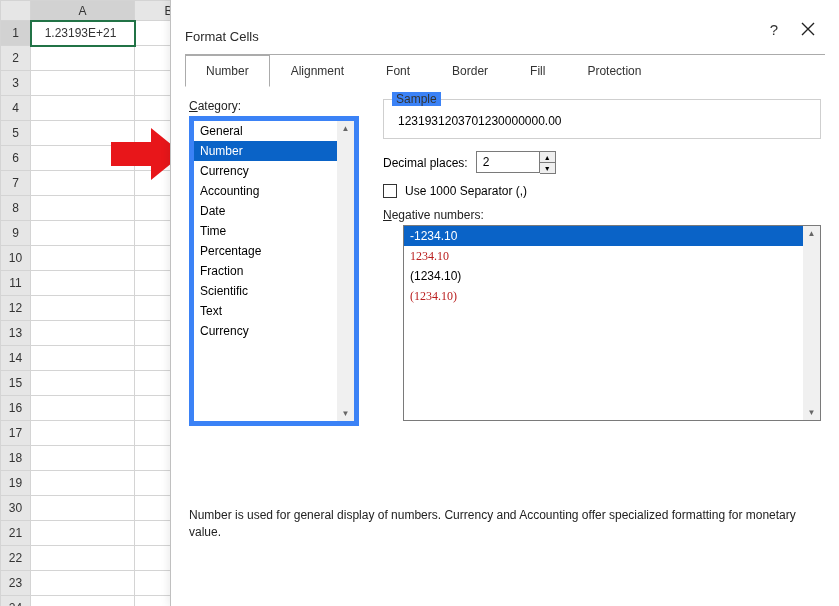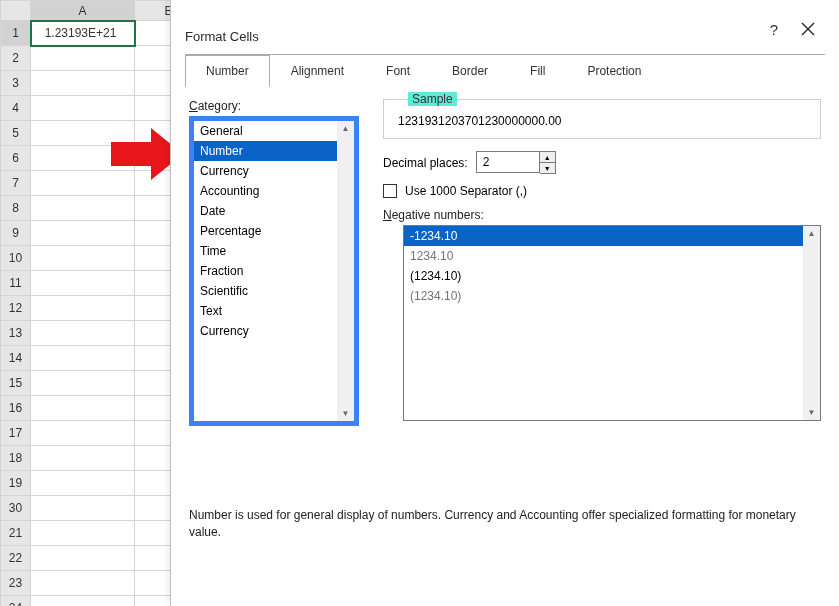--- a/index.html
+++ b/index.html
@@ -44,36 +44,36 @@
   .left-col { position: absolute; top: 12px; left: 18px; width: 170px; }
   .listbox { border: 5px solid #3b82f6; width: 170px; height: 310px; overflow: hidden; position: relative; background:#fff; }
   .listbox .item { padding: 2px 6px; cursor: pointer; line-height: 16px; }
   .listbox .item.selected { background: #0a63c7; color: #fff; }
   .listbox .scroll { position: absolute; right: 0; top: 0; width: 17px; height: 100%; background: #f0f0f0; display:flex; flex-direction:column; justify-content:space-between; align-items:center; }
   .listbox .scroll .arr { font-size:8px; color:#666; padding:3px 0; }
   
   .right-col { position: absolute; top: 12px; left: 212px; right: 18px; }
   
   .sample-group { border: 1px solid #cfcfcf; padding: 14px 12px 10px; position: relative; margin-bottom: 12px; }
-  .sample-group .legend { position: absolute; top: -8px; left: 24px; background: #5eead4; padding: 0 4px; color:#333; }
+  .sample-group .legend { position: absolute; top: -8px; left: 8px; background: #3b82f6; padding: 0 4px; color:#333; }
   .sample-val { padding-left: 2px; }
   
   .row { display: flex; align-items: center; gap: 8px; margin-bottom: 10px; }
   .spinner { display:flex; }
   .spinner input { width: 64px; height: 22px; border: 1px solid #7a7a7a; padding: 0 6px; }
   .spinner .btns { display:flex; flex-direction:column; border:1px solid #7a7a7a; border-left:none; width:16px; }
   .spinner .btns div { height:10px; display:flex; align-items:center; justify-content:center; font-size:7px; cursor:pointer; background:#efefef; }
   .spinner .btns div:first-child { border-bottom:1px solid #7a7a7a; height:11px; }
   
   .checkbox { width: 14px; height: 14px; border: 1px solid #333; display:inline-block; }
   
   .neg-list { border: 1px solid #7a7a7a; height: 196px; position: relative; background:#fff;margin-left:20px; }
   .neg-list .item { padding: 2px 6px; cursor: pointer; line-height:16px; }
   .neg-list .item.selected { background: #0a63c7; color: #fff; }
-  .neg-list .item.red { color: #737373; }
+  .neg-list .item.red { color: #b91c1c; font-family: Liberation Serif, serif; }
   .neg-list .scroll { position: absolute; right: 0; top: 0; width: 17px; height: 100%; background: #f0f0f0; display:flex; flex-direction:column; justify-content:space-between; align-items:center; }
   .neg-list .scroll .arr { font-size:8px; color:#666; padding:3px 0; }
   
   .desc { position: absolute; left: 18px; right: 18px; top: 420px; color:#222; line-height:1.4; }
 </style>
 </head>
 <body>
 
 <div class="sheet">
   <table>
@@ -436,22 +436,22 @@
 
   <div class="dialog-body">
     <div class="left-col">
       <div class="label"><span class="u">C</span><span>ategory:</span></div>
       <div class="listbox" id="category-list">
         <div class="item">General</div>
           <div class="item selected">Number</div>
           <div class="item">Currency</div>
           <div class="item">Accounting</div>
           <div class="item">Date</div>
+          <div class="item">Time</div>
           <div class="item">Percentage</div>
-          <div class="item">Time</div>
           <div class="item">Fraction</div>
           <div class="item">Scientific</div>
           <div class="item">Text</div>
           <div class="item">Currency</div>
           <div class="scroll">
           <span class="arr">▲</span>
           <span class="arr">▼</span>
         </div>
       </div>
     </div>

